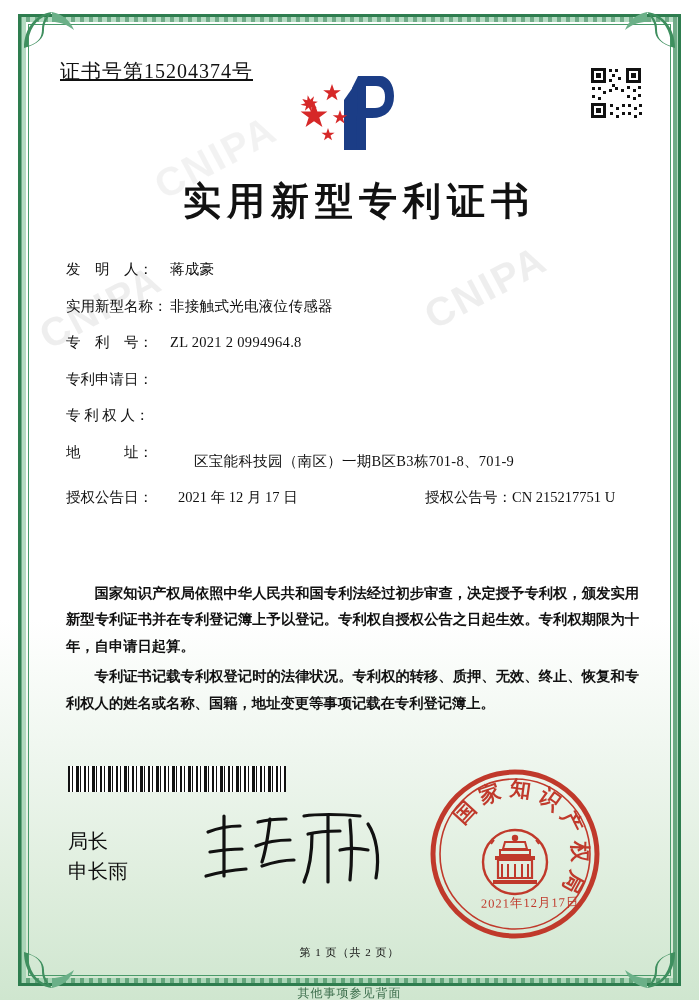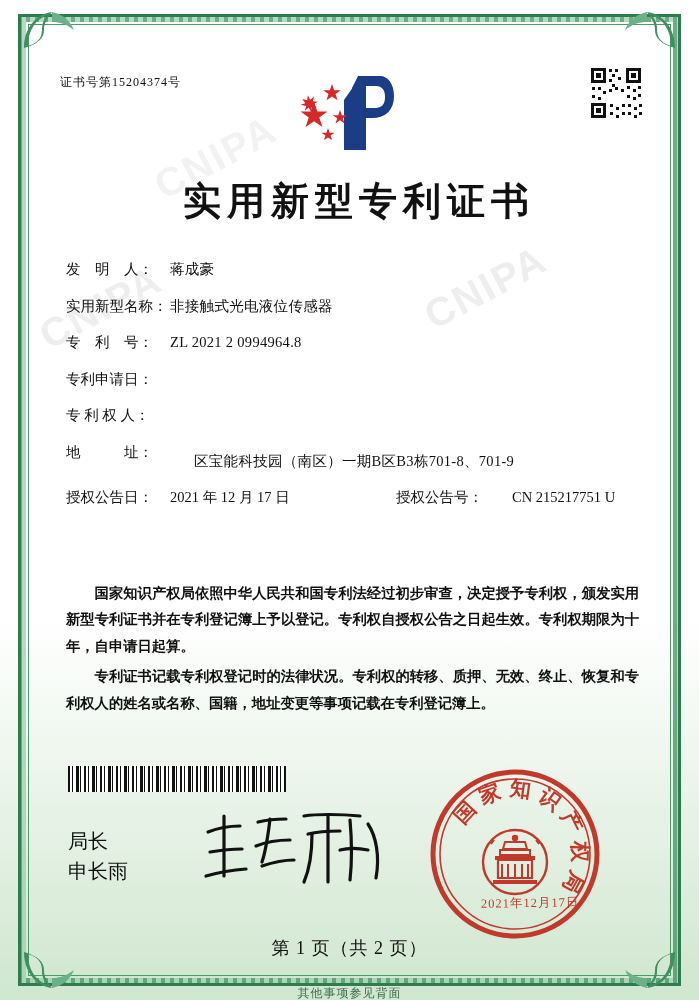--- a/index.html
+++ b/index.html
@@ -82,24 +82,25 @@
     white-space: nowrap;
     pointer-events: none;
   }
   .wm1 { left: 35px;  top: 285px; font-size: 40px; }
   .wm2 { left: 420px; top: 265px; font-size: 40px; }
   .wm3 { left: 150px; top: 135px; font-size: 40px; opacity:.22; }
 
   
   .cert-no {
     position: absolute;
-    left: 60px; top: 74px;
-    font-size: 12px;
+    left: 60px; top: 58px;
+    font-size: 20px;
     letter-spacing: 1px;
     color: #111;
+    text-decoration: underline;
   }
   .logo {
     position: absolute;
     left: 296px; top: 66px;
     width: 110px; height: 92px;
   }
   .qr {
     position: absolute;
     right: 56px; top: 66px;
     width: 54px; height: 54px;
@@ -139,22 +140,22 @@
   .field-value {
     flex: 1;
     letter-spacing: .3px;
   }
   .field-value .line2 { display: block; margin-top: 9px; padding-left: 24px; }
 
   .two-col {
     display: flex;
     margin-bottom: 22px;
   }
-  .two-col .left { width: 330px; display: flex; }
-  .two-col .right { flex: 1; display: flex; }
+  .two-col .left { width: 330px; display: flex; gap: 8px; }
+  .two-col .right { flex: 1; display: flex; text-align: right; }
   .two-col .lbl { white-space: pre; }
   .two-col .left .lbl { width: 104px; flex: none; }
   .two-col .right .lbl { width: 116px; flex: none; }
 
   
   .paras {
     position: absolute;
     left: 66px; right: 60px; top: 580px;
     font-size: 14.3px;
     line-height: 1.85;
@@ -201,21 +202,21 @@
   .signature {
     position: absolute;
     left: 200px; top: 806px;
     width: 190px; height: 86px;
   }
 
   .page-no {
     position: absolute;
     left: 0; right: 0; bottom: 40px;
     text-align: center;
-    font-size: 18px;
+    font-size: 11px;
     color: #111;
     letter-spacing: 1px;
   }
   .footer-note {
     position: absolute;
     left: 0; right: 0; bottom: -2px;
     text-align: center;
     font-size: 12px;
     color: #3c6e4c;
     letter-spacing: 1px;

